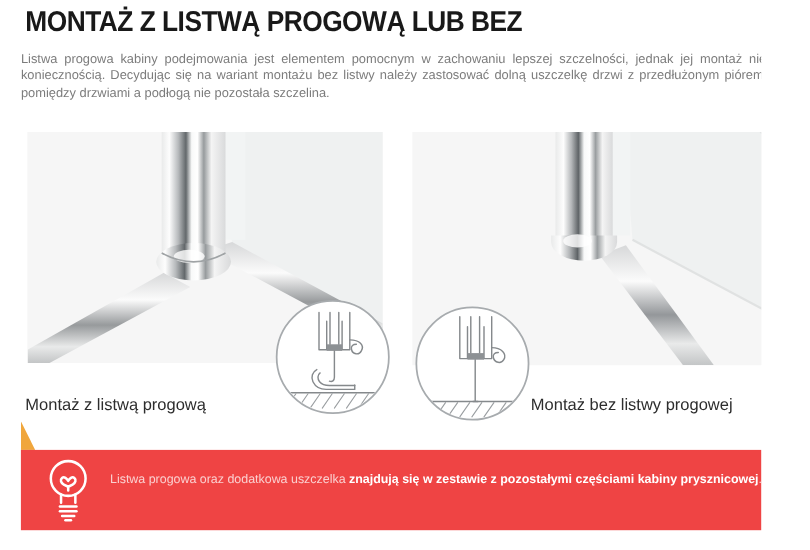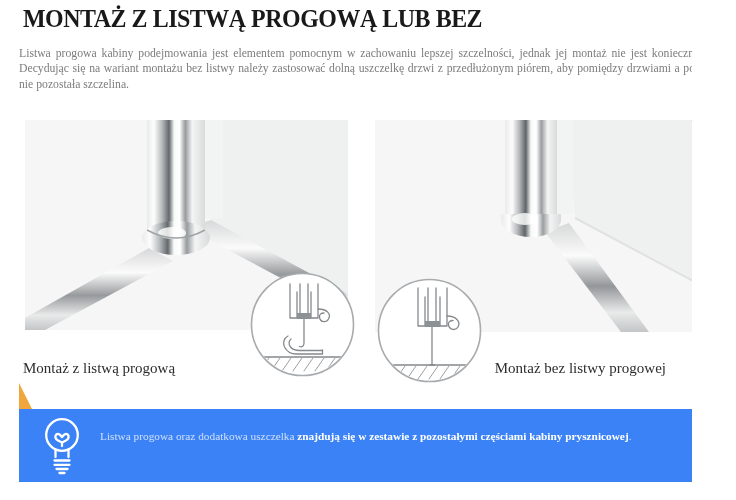--- a/index.html
+++ b/index.html
@@ -1,17 +1,17 @@
 <!DOCTYPE html>
 <html><head>
 <meta charset="utf-8">
 <style>
   html,body{margin:0;padding:0;background:#fff;}
   .page{position:relative;width:692px;height:500px;background:#ffffff;overflow:hidden;
-        font-family:Liberation Serif, serif;}
+        font-family:Liberation Sans, sans-serif;}
 
   
   .title{position:absolute;left:23px;top:4px;margin:0;font-size:26px;line-height:30px;
          font-weight:700;color:#191919;letter-spacing:-0.5px;white-space:nowrap;
          transform:scaleX(0.92);transform-origin:left center;}
   .intro{position:absolute;left:19px;top:46px;width:702px;margin:0;
          font-size:11.7px;line-height:15.4px;color:#7c7c7c;text-align:justify;}
 
   
   .photo{position:absolute;overflow:hidden;background:#f5f5f5;}
@@ -23,21 +23,21 @@
   .inset-left{left:250px;top:272px;}
   .inset-right{left:377px;top:278px;}
 
   .caption{position:absolute;top:360px;font-size:15px;line-height:17px;color:#2d2d2d;}
   .caption-left{left:23px;}
   .caption-right{right:26px;text-align:right;}
 
   
   .banner-flag{position:absolute;left:19px;top:383px;width:13px;height:26px;
                background:#F0A63C;clip-path:polygon(0 0,0 100%,100% 100%);}
-  .banner{position:absolute;left:19px;top:409px;width:691px;height:73px;background:#3b82f6;}
+  .banner{position:absolute;left:19px;top:409px;width:691px;height:73px;background:#ef4444;}
   .bulb{position:absolute;left:20px;top:7px;}
   .banner-text{position:absolute;left:81px;top:20px;width:612px;
                font-size:11.3px;line-height:14.6px;color:rgba(255,255,255,0.75);}
   .banner-text b{color:#ffffff;font-weight:700;}
 </style>
 </head>
 <body>
 
 <div class="page">
 

